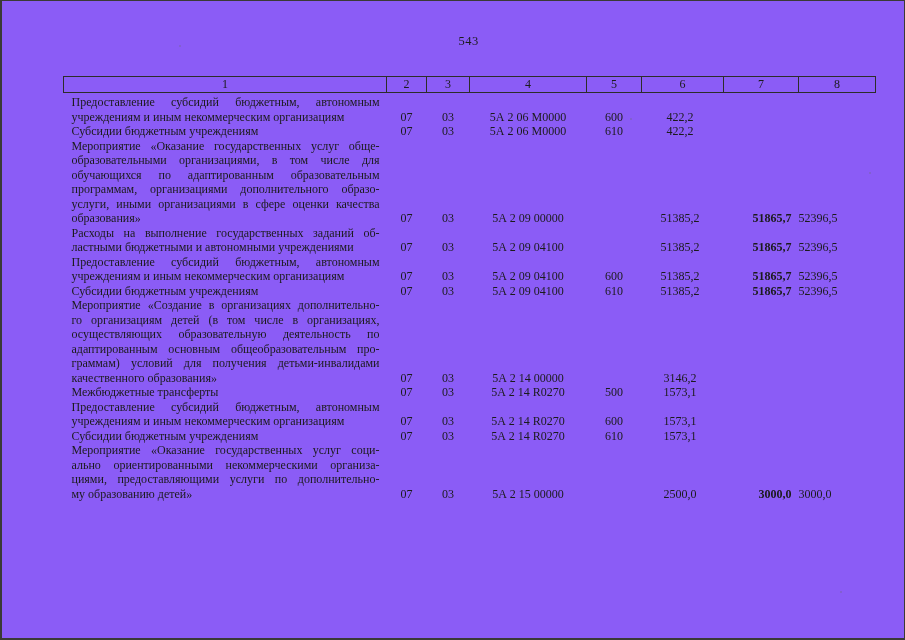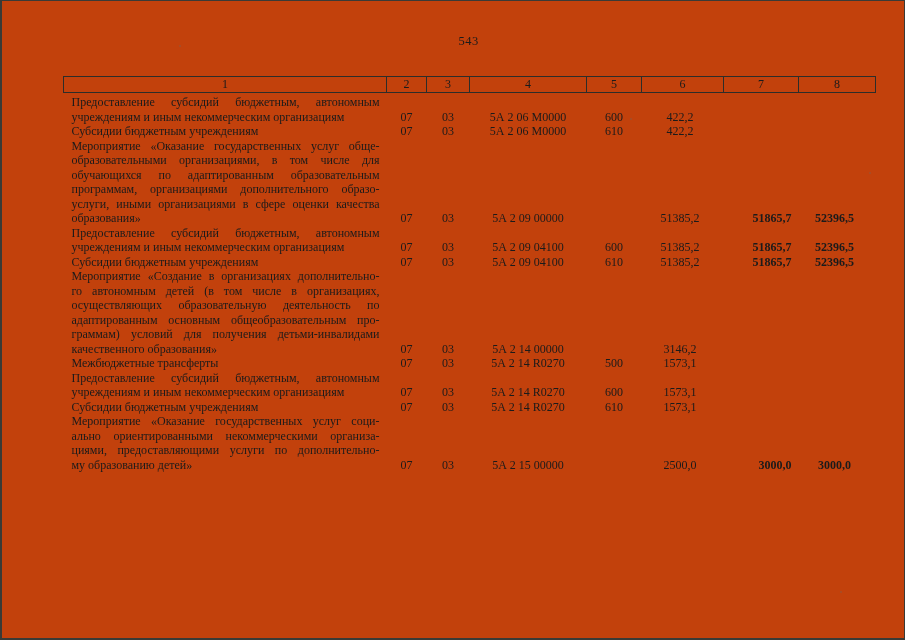--- a/index.html
+++ b/index.html
@@ -2,21 +2,21 @@
 <html><head>
 <meta charset="utf-8">
 <style>
   * { box-sizing: border-box; }
   html, body { margin: 0; padding: 0; background: #d6d6d2; }
 
   .page {
     position: relative;
     width: 905px;
     height: 640px;
-    background: #c2410c;
+    background: #8b5cf6;
     border-style: solid;
     border-color: #3a3a36;
     border-width: 1px 1px 2px 2px;
     font-family: "Liberation Serif", "DejaVu Serif", serif;
     color: #1b1b1b;
     overflow: hidden;
   }
 
   .page-number {
     position: absolute;
@@ -53,21 +53,21 @@
     vertical-align: bottom;
     line-height: 14.5px;
     font-size: 12px;
   }
   tbody tr:first-child td { padding-top: 2px; }
 
   td.c1 { padding-left: 8px; padding-right: 7px; text-align: left; }
   td.c2, td.c3, td.c4, td.c5 { text-align: center; }
   td.c6 { text-align: center; padding-right: 5px; }
   td.c7 { text-align: right; padding-right: 7px; font-weight: bold; }
-  td.c8 { text-align: center; padding-right: 5px; font-weight: bold; }
+  td.c8 { text-align: left; padding-right: 5px; }
 
   .tline { line-height: 14.5px; }
   .tline.just { text-align: justify; text-align-last: justify; }
 
   .speck {
     position: absolute;
     background: #6b6b66;
     border-radius: 50%;
     opacity: 0.35;
   }
@@ -140,20 +140,33 @@
           <td class="c2">07</td>
           <td class="c3">03</td>
           <td class="c4">5А 2 09 00000</td>
           <td class="c5"></td>
           <td class="c6">51385,2</td>
           <td class="c7">51865,7</td>
           <td class="c8">52396,5</td>
         </tr>
         <tr>
           <td class="c1">
+            <div class="tline just">Расходы на выполнение государственных заданий об-</div>
+            <div class="tline">ластными бюджетными и автономными учреждениями</div>
+          </td>
+          <td class="c2">07</td>
+          <td class="c3">03</td>
+          <td class="c4">5А 2 09 04100</td>
+          <td class="c5"></td>
+          <td class="c6">51385,2</td>
+          <td class="c7">51865,7</td>
+          <td class="c8">52396,5</td>
+        </tr>
+        <tr>
+          <td class="c1">
             <div class="tline just">Предоставление  субсидий  бюджетным,  автономным</div>
             <div class="tline">учреждениям и иным некоммерческим организациям</div>
           </td>
           <td class="c2">07</td>
           <td class="c3">03</td>
           <td class="c4">5А 2 09 04100</td>
           <td class="c5">600</td>
           <td class="c6">51385,2</td>
           <td class="c7">51865,7</td>
           <td class="c8">52396,5</td>
@@ -166,21 +179,21 @@
           <td class="c3">03</td>
           <td class="c4">5А 2 09 04100</td>
           <td class="c5">610</td>
           <td class="c6">51385,2</td>
           <td class="c7">51865,7</td>
           <td class="c8">52396,5</td>
         </tr>
         <tr>
           <td class="c1">
             <div class="tline just">Мероприятие «Создание в организациях дополнительно-</div>
-            <div class="tline just">го автономным детей (в том числе в организациях,</div>
+            <div class="tline just">го организациям детей (в том числе в организациях,</div>
             <div class="tline just">осуществляющих образовательную деятельность по</div>
             <div class="tline just">адаптированным основным общеобразовательным про-</div>
             <div class="tline just">граммам) условий для получения детьми-инвалидами</div>
             <div class="tline">качественного образования»</div>
           </td>
           <td class="c2">07</td>
           <td class="c3">03</td>
           <td class="c4">5А 2 14 00000</td>
           <td class="c5"></td>
           <td class="c6">3146,2</td>

